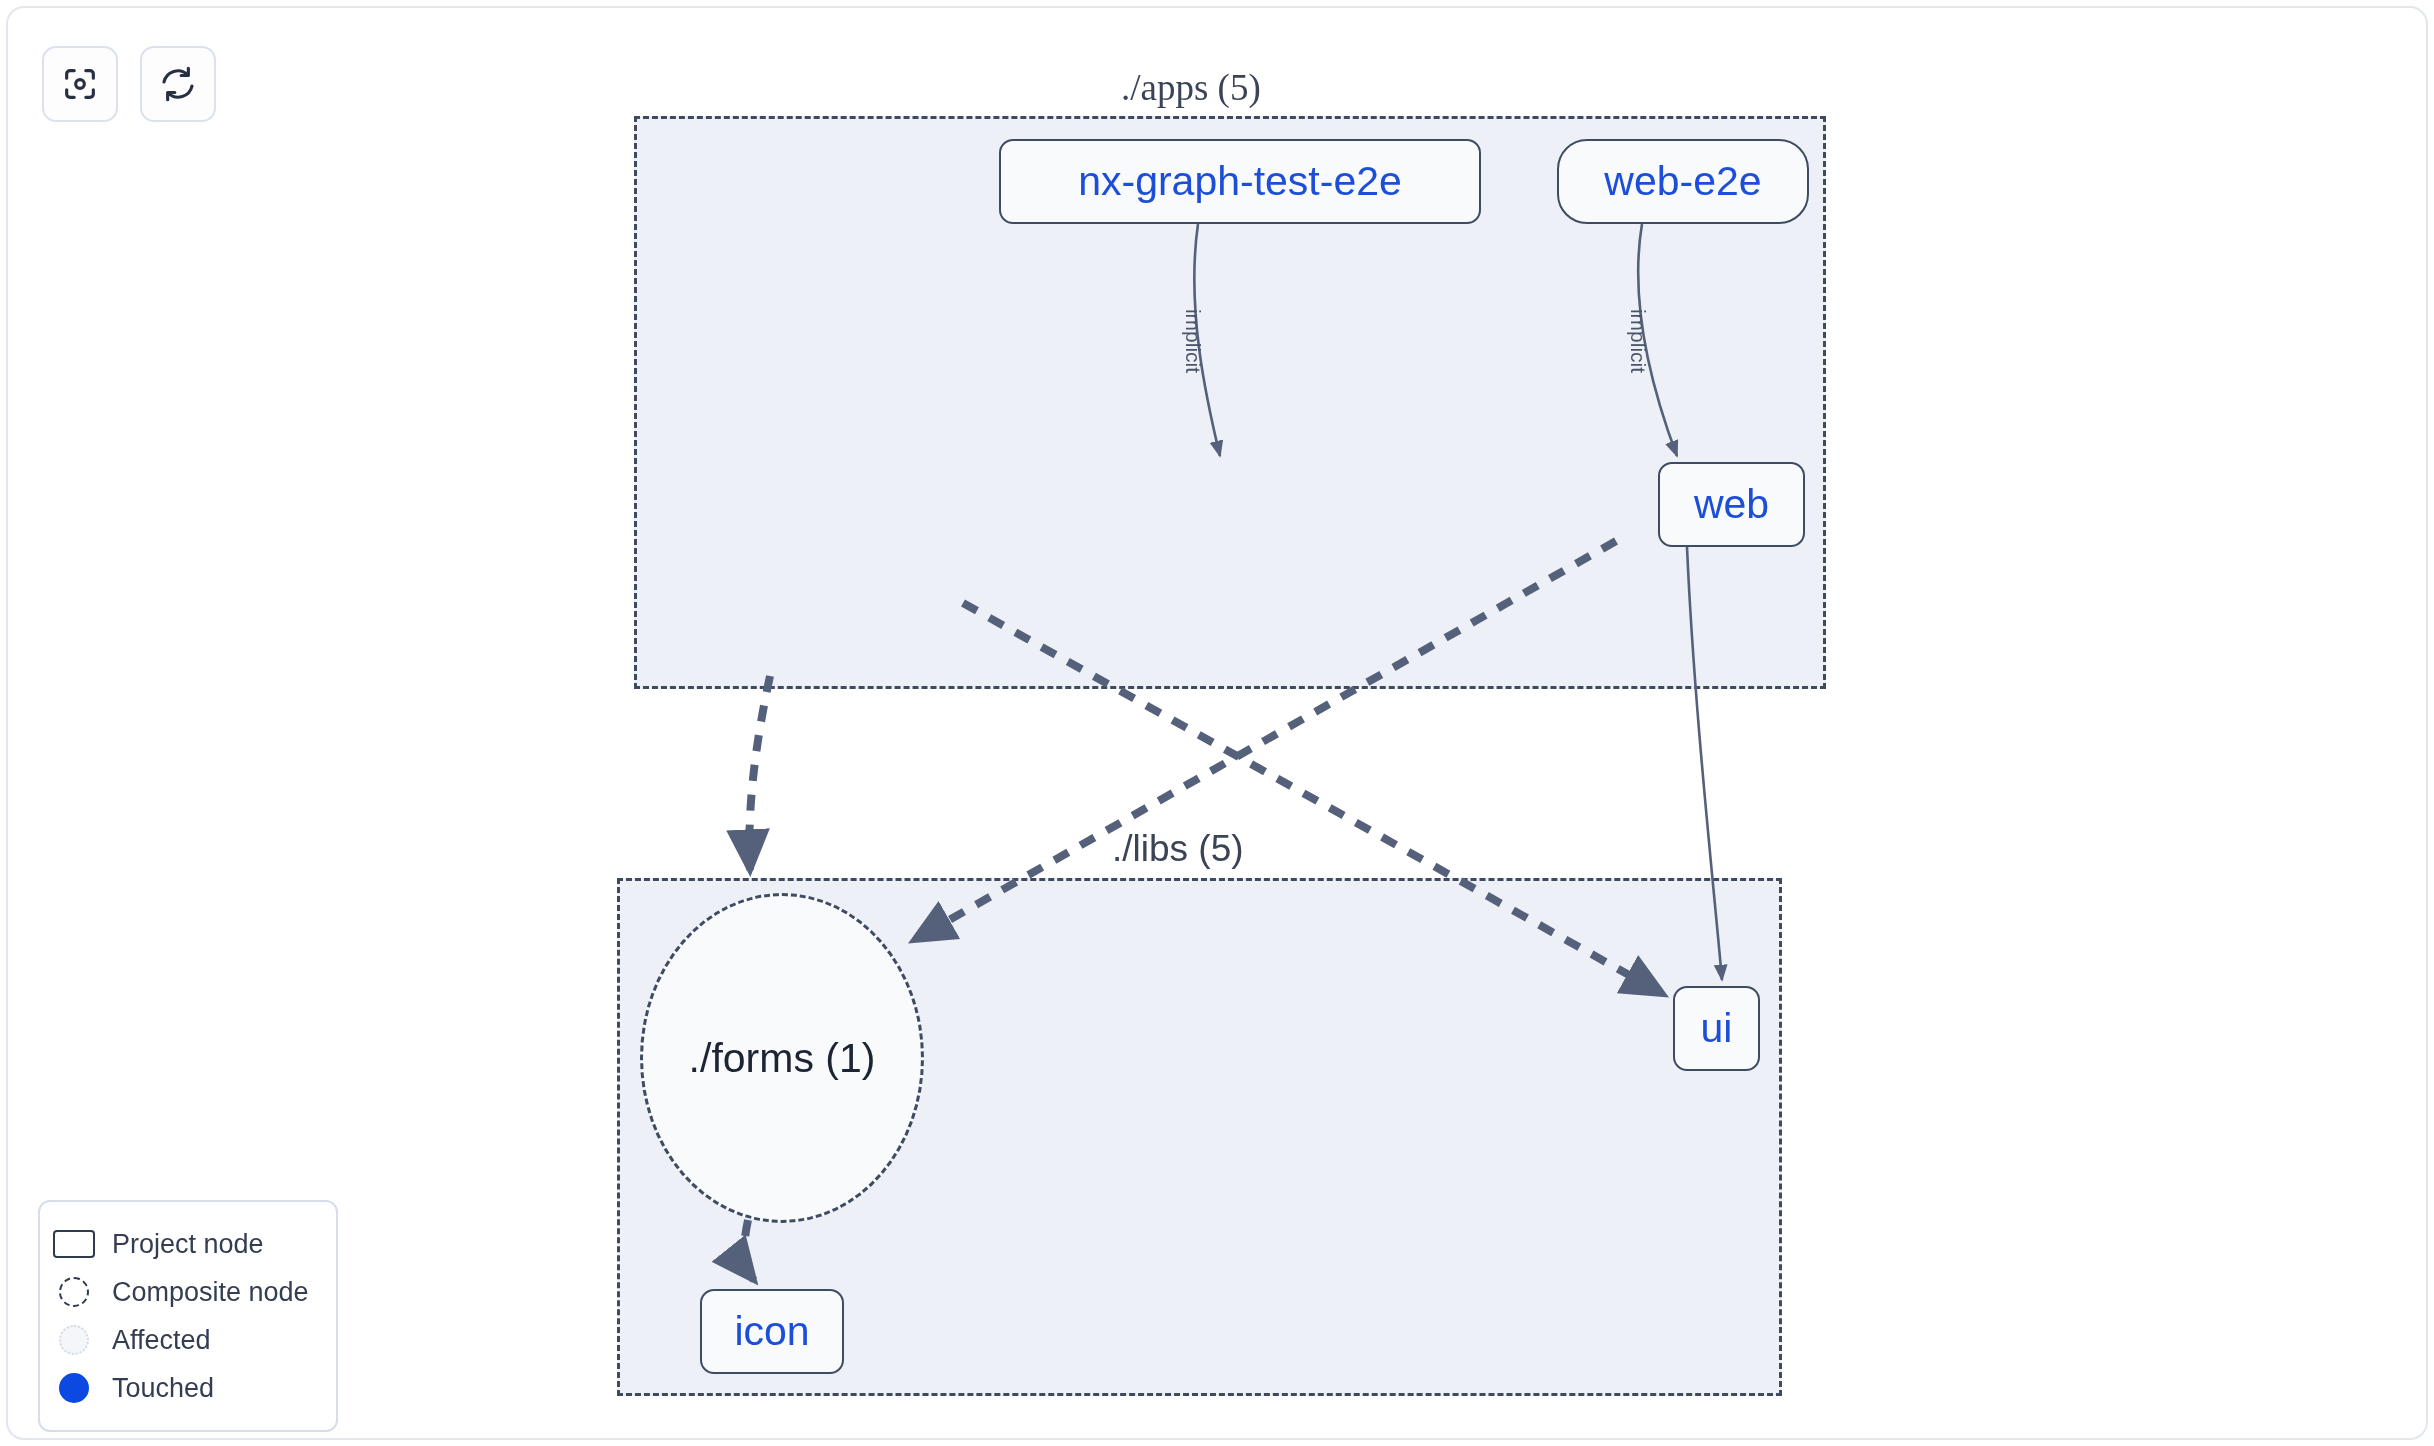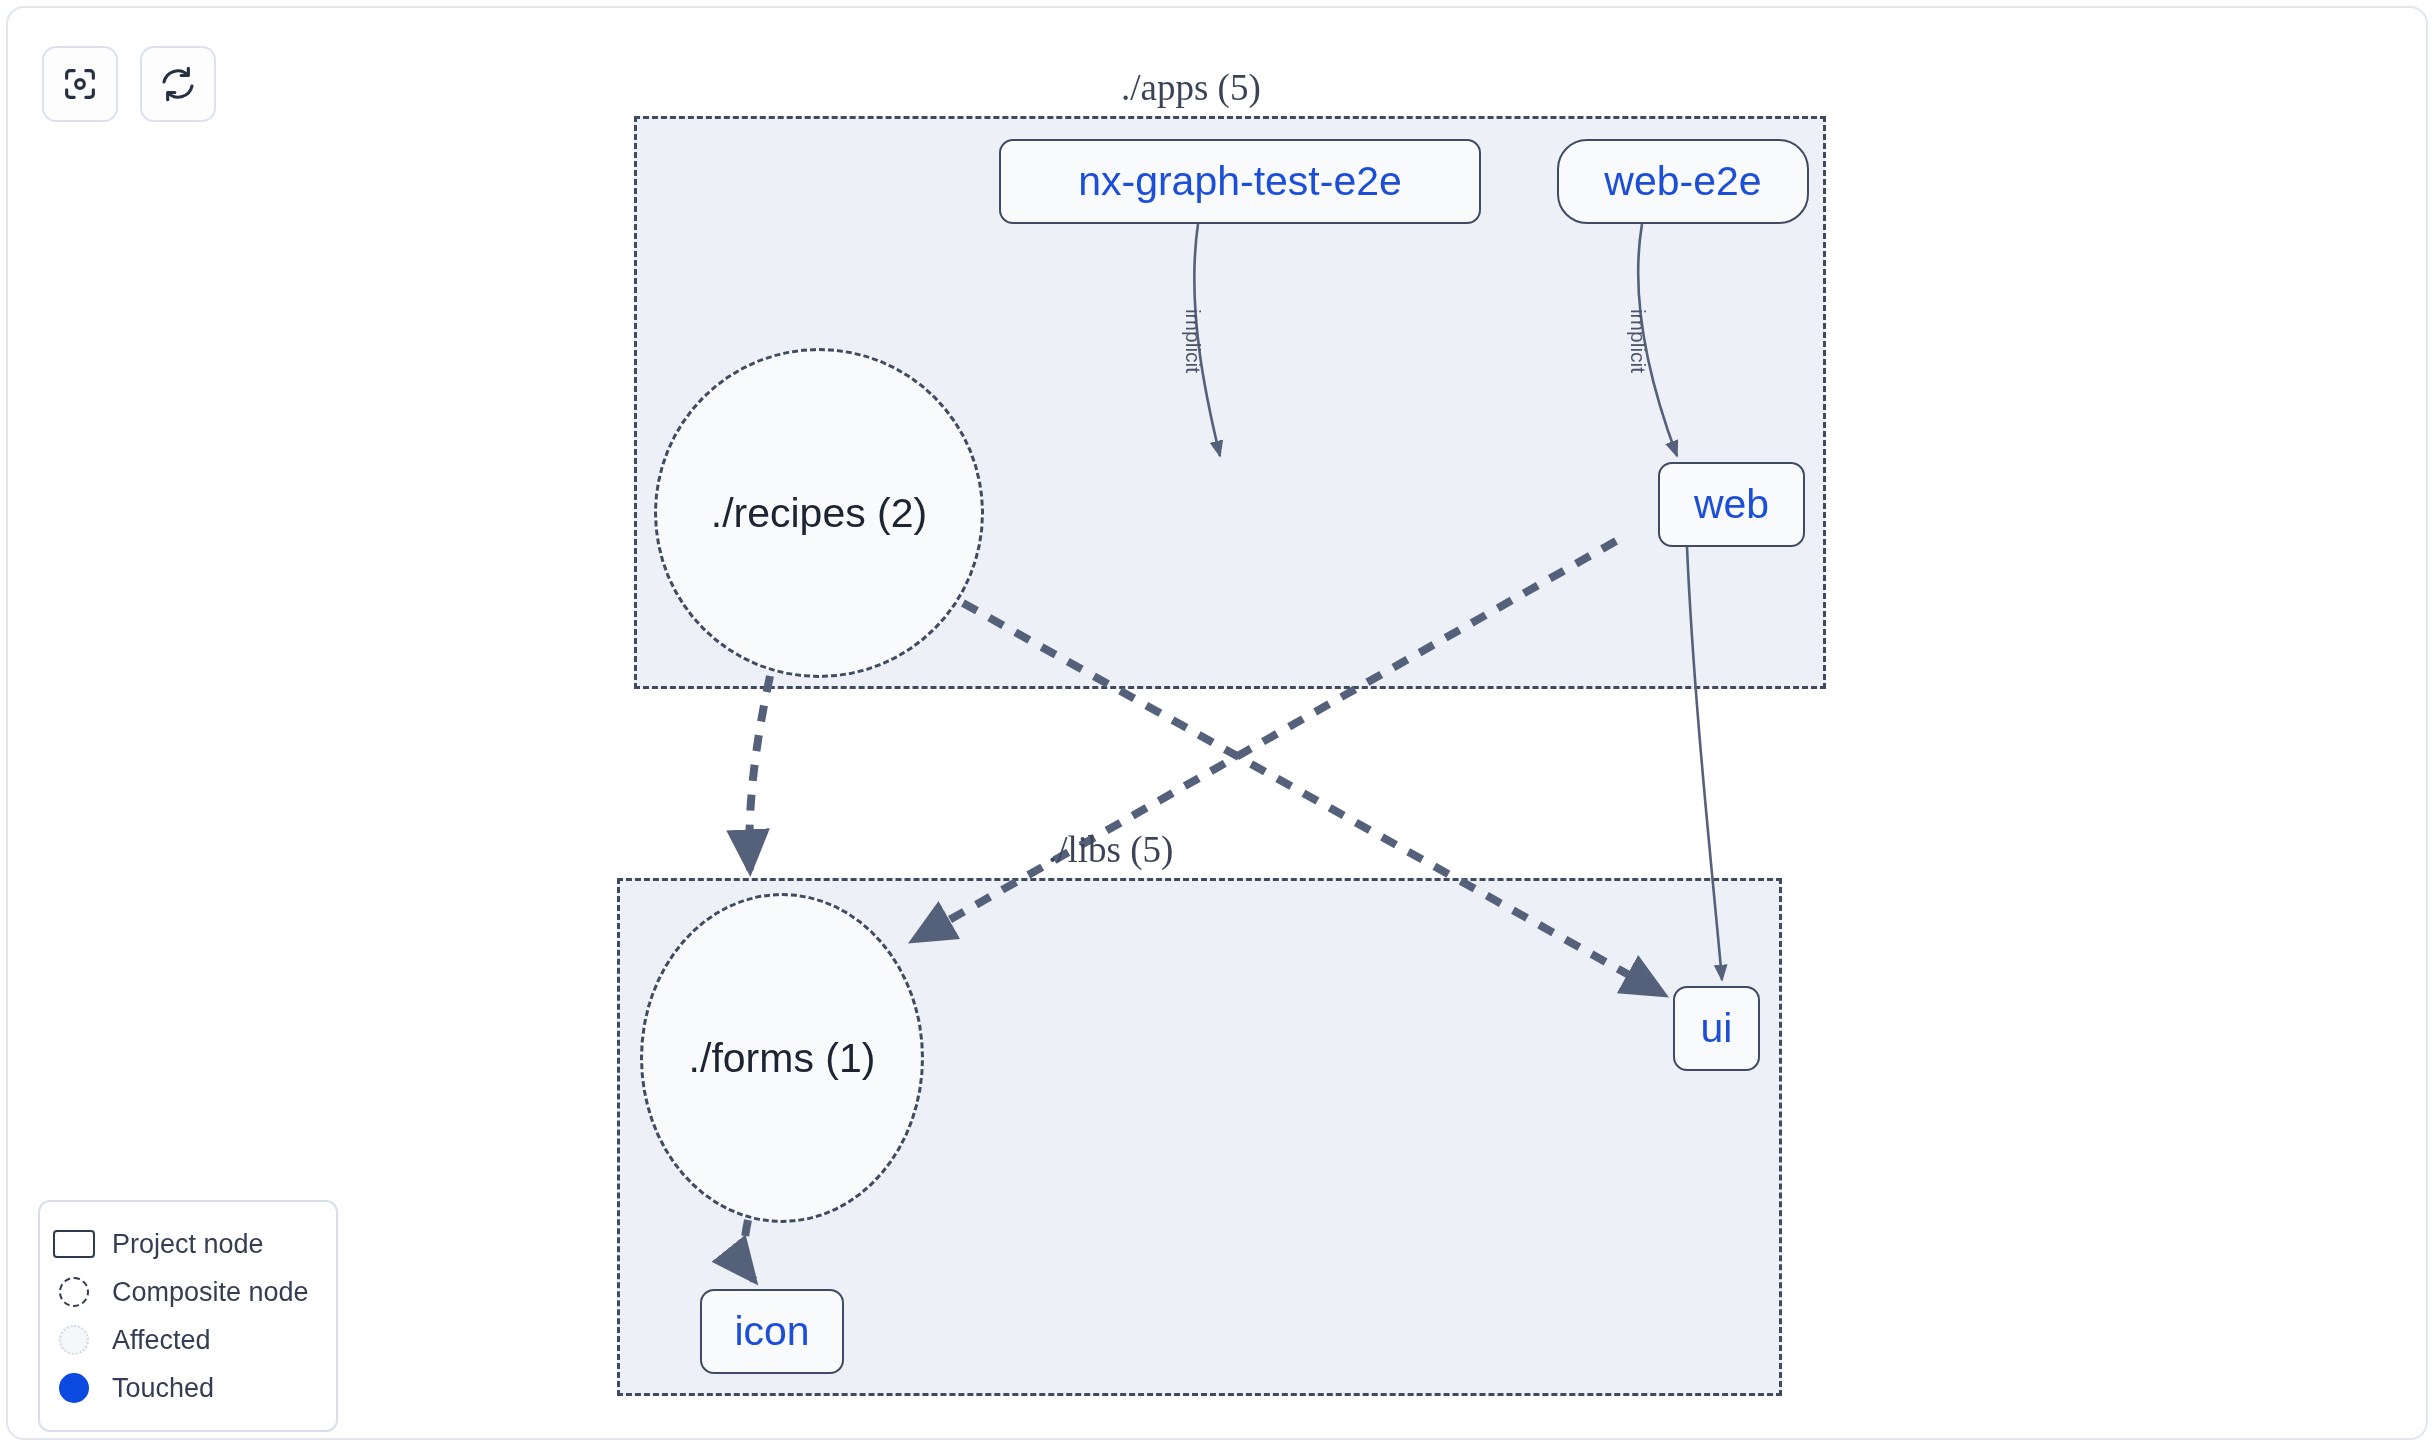--- a/index.html
+++ b/index.html
@@ -199,21 +199,21 @@
       </span>
     </div>
   </div>
 
   <div id="graph-canvas">
 
     <div class="group-box" id="group-apps" style="left: 626px; top: 108px; width: 1192px; height: 573px;"></div>
     <div class="group-label" id="label-apps" style="left: 1113px; top: 58px; font-family: Liberation Serif, serif;">./apps (5)</div>
 
     <div class="group-box" id="group-libs" style="left: 609px; top: 870px; width: 1165px; height: 518px;"></div>
-    <div class="group-label" id="label-libs" style="left: 1040px; top: 820px; font-family: Liberation Serif, serif;">./libs (5)</div>
+    <div class="group-label" id="label-libs" style="left: 1104px; top: 820px;">./libs (5)</div>
 
     <svg id="edge-layer" viewBox="0 0 2422 1434" xmlns="http://www.w3.org/2000/svg">
       <defs>
         <marker id="arrow-solid" viewBox="0 0 10 10" refX="8.4" refY="5" markerWidth="7" markerHeight="7" orient="auto-start-reverse">
           <path d="M0,1.2 L9.4,5 L0,8.8 z" fill="#55607a"></path>
         </marker>
         <marker id="arrow-dashed" viewBox="0 0 10 10" refX="8.2" refY="5" markerWidth="6.2" markerHeight="6.2" orient="auto-start-reverse">
           <path d="M0,0.6 L9.6,5 L0,9.4 z" fill="#55607a"></path>
         </marker>
       </defs>
@@ -229,21 +229,20 @@
       <path d="M955,595 L1655,986" fill="none" stroke="#55607a" stroke-width="8" stroke-dasharray="16 14" marker-end="url(#arrow-dashed)"></path>
 
       <path d="M1608,533 L906,932" fill="none" stroke="#55607a" stroke-width="8" stroke-dasharray="16 14" marker-end="url(#arrow-dashed)"></path>
 
       <path d="M740,1212 C732,1250 738,1262 746,1272" fill="none" stroke="#55607a" stroke-width="8" stroke-dasharray="16 14" marker-end="url(#arrow-dashed)"></path>
     </svg>
 
     <div class="edge-label" id="edgelabel-0" style="left: 1185px; top: 333px; transform: translate(-50%, -50%) rotate(90deg);">implicit</div>
     <div class="edge-label" id="edgelabel-1" style="left: 1630px; top: 333px; transform: translate(-50%, -50%) rotate(90deg);">implicit</div>
 
-    <div class="composite-node" id="node-recipes" style="left: 646px; top: 340px; width: 330px; height: 330px;">./recipes (2)</div>
     <div class="composite-node" id="node-forms" style="left: 632px; top: 885px; width: 284px; height: 330px;">./forms (1)</div>
 
     <div class="project-node" id="node-nx-graph-test-e2e" style="left: 991px; top: 131px; width: 482px; height: 85px;">nx-graph-test-e2e</div>
     <div class="project-node" id="node-web-e2e" style="left: 1549px; top: 131px; width: 252px; height: 85px; border-radius: 30px;">web-e2e</div>
     <div class="project-node" id="node-web" style="left: 1602px; top: 454px; width: 147px; height: 85px; margin-left: 48px;">web</div>
     <div class="project-node" id="node-ui" style="left: 1665px; top: 978px; width: 87px; height: 85px;">ui</div>
     <div class="project-node" id="node-icon" style="left: 692px; top: 1281px; width: 144px; height: 85px;">icon</div>
   </div>
 
   <div id="legend">

